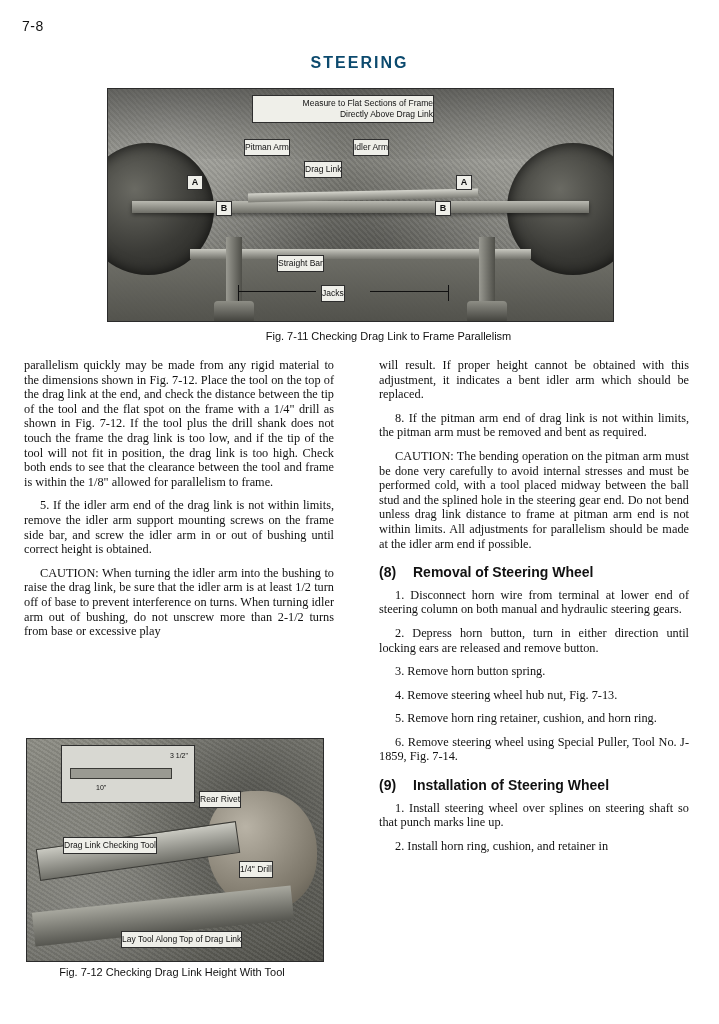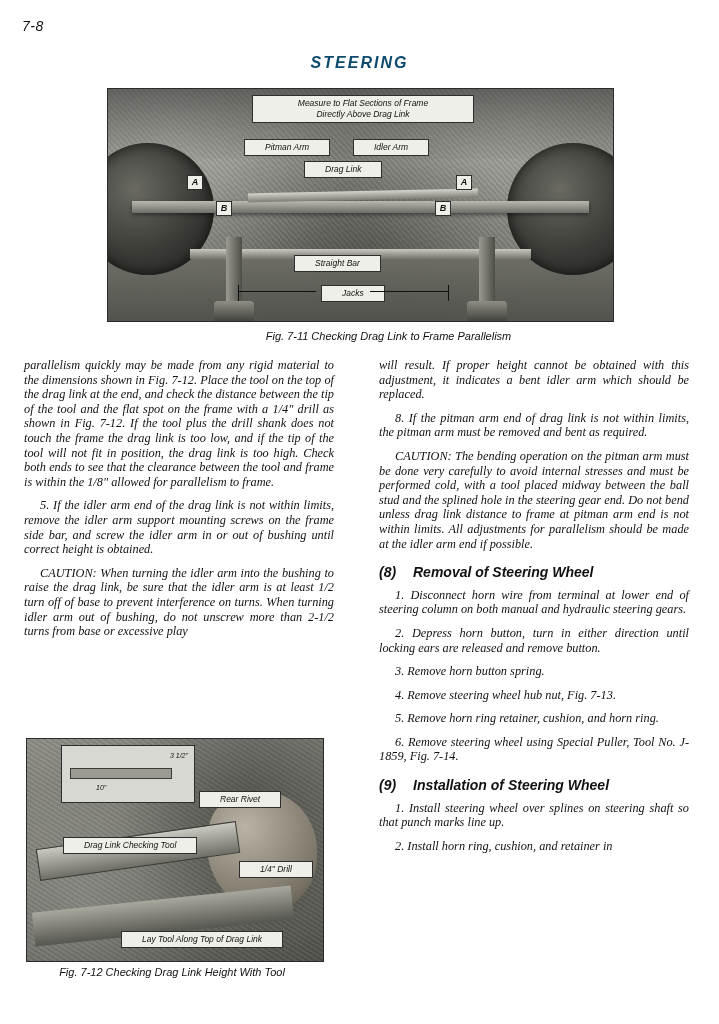--- a/index.html
+++ b/index.html
@@ -14,21 +14,20 @@
     color: #1a1a1a;
     position: relative;
     overflow: hidden;
   }
   .page {
     position: relative;
     width: 719px;
     height: 956px;
     box-sizing: border-box;
     padding: 0;
-    font-style: italic;
   }
   .page-number {
     position: absolute;
     top: 18px;
     left: 22px;
     font-size: 14px;
     letter-spacing: 0.5px;
     font-family: "Liberation Sans", sans-serif;
     color: #111;
   }
@@ -119,23 +118,23 @@
   .f1-jackbase.r { right: 106px; }
 
   .cap {
     position: absolute;
     background: #efefe9;
     border: 1px solid #2e2e2e;
     color: #111;
     font-family: "Liberation Sans", sans-serif;
     font-size: 8.5px;
     line-height: 11px;
-    padding: 2px 20px;
+    padding: 2px 0;
     white-space: pre;
-    text-align: center;
+    text-align: right;
   }
   .letter-box {
     position: absolute;
     background: #efefe9;
     border: 1px solid #2e2e2e;
     color: #111;
     font-family: "Liberation Sans", sans-serif;
     font-size: 9px;
     font-weight: bold;
     width: 14px;
@@ -266,21 +265,21 @@
     <div class="f1-jack l"></div>
     <div class="f1-jack r"></div>
     <div class="f1-jackbase l"></div>
     <div class="f1-jackbase r"></div>
 
     <div class="cap" style="left:144px; top:6px; width:180px;">Measure to Flat Sections of Frame
 Directly Above Drag Link</div>
     <div class="cap" style="left:136px; top:50px;">Pitman Arm</div>
     <div class="cap" style="left:245px; top:50px;">Idler Arm</div>
     <div class="cap" style="left:196px; top:72px;">Drag Link</div>
-    <div class="cap" style="left:186px; top:166px;">Straight Bar</div>
+    <div class="cap" style="left:169px; top:166px;">Straight Bar</div>
     <div class="cap" style="left:213px; top:196px;">Jacks</div>
 
     <div class="letter-box" style="left:79px; top:86px;">A</div>
     <div class="letter-box" style="left:348px; top:86px;">A</div>
     <div class="letter-box" style="left:108px; top:112px;">B</div>
     <div class="letter-box" style="left:327px; top:112px;">B</div>
 
     <div class="arrowline" style="left:130px; top:202px; width:78px;"></div>
     <div class="arrowline" style="left:262px; top:202px; width:78px;"></div>
     <div class="vline" style="left:130px; top:196px; height:16px;"></div>

